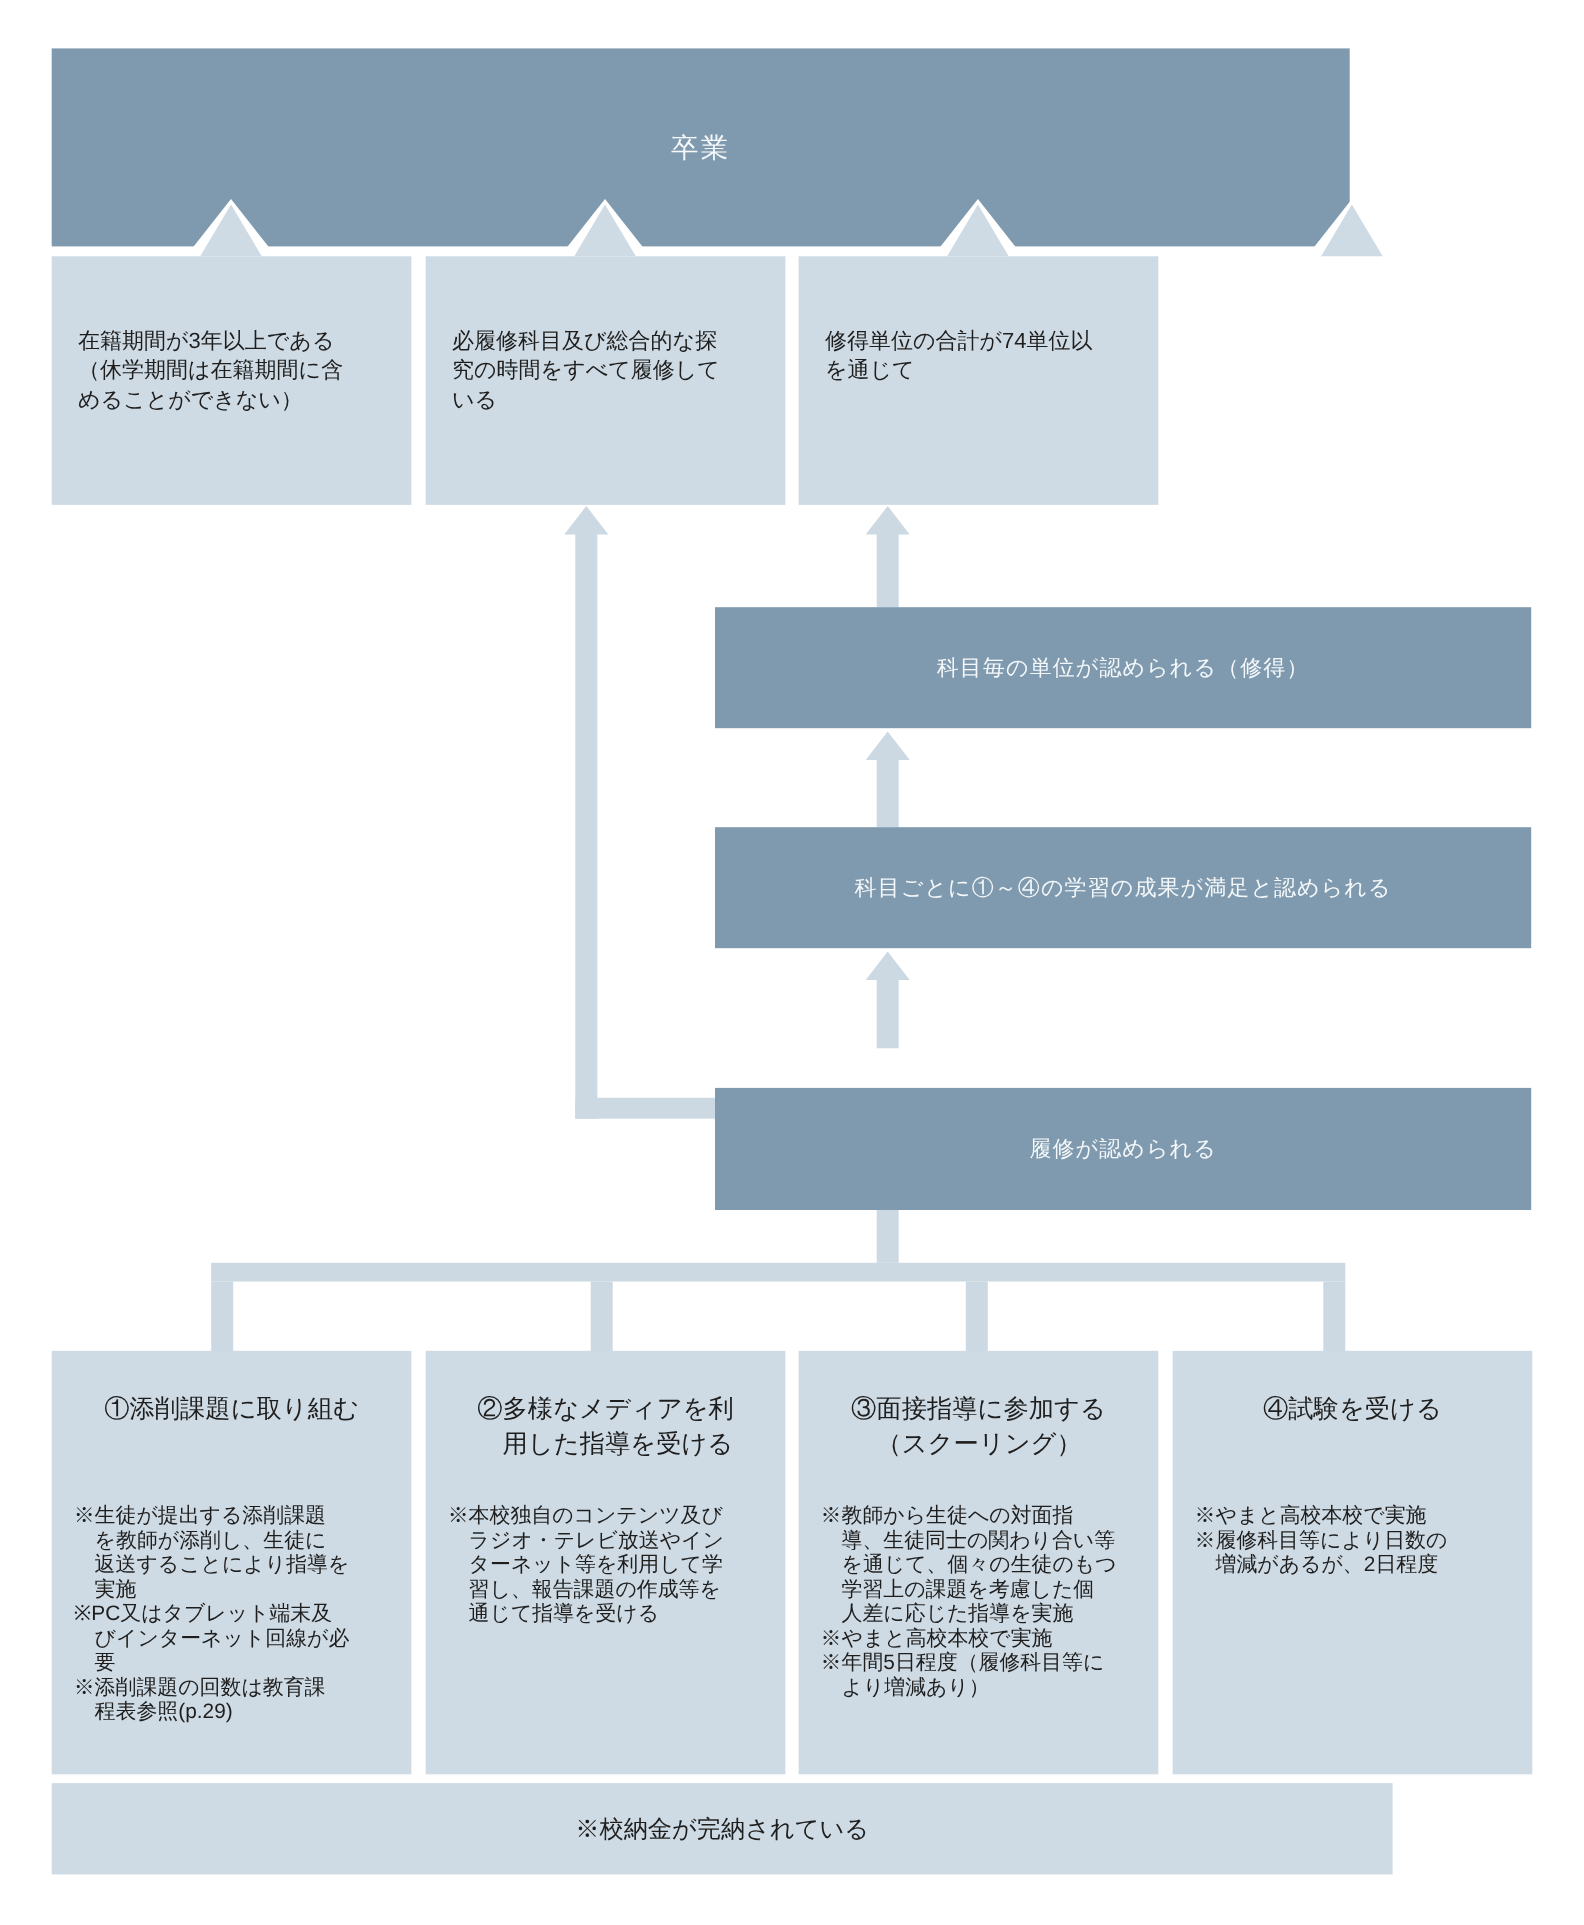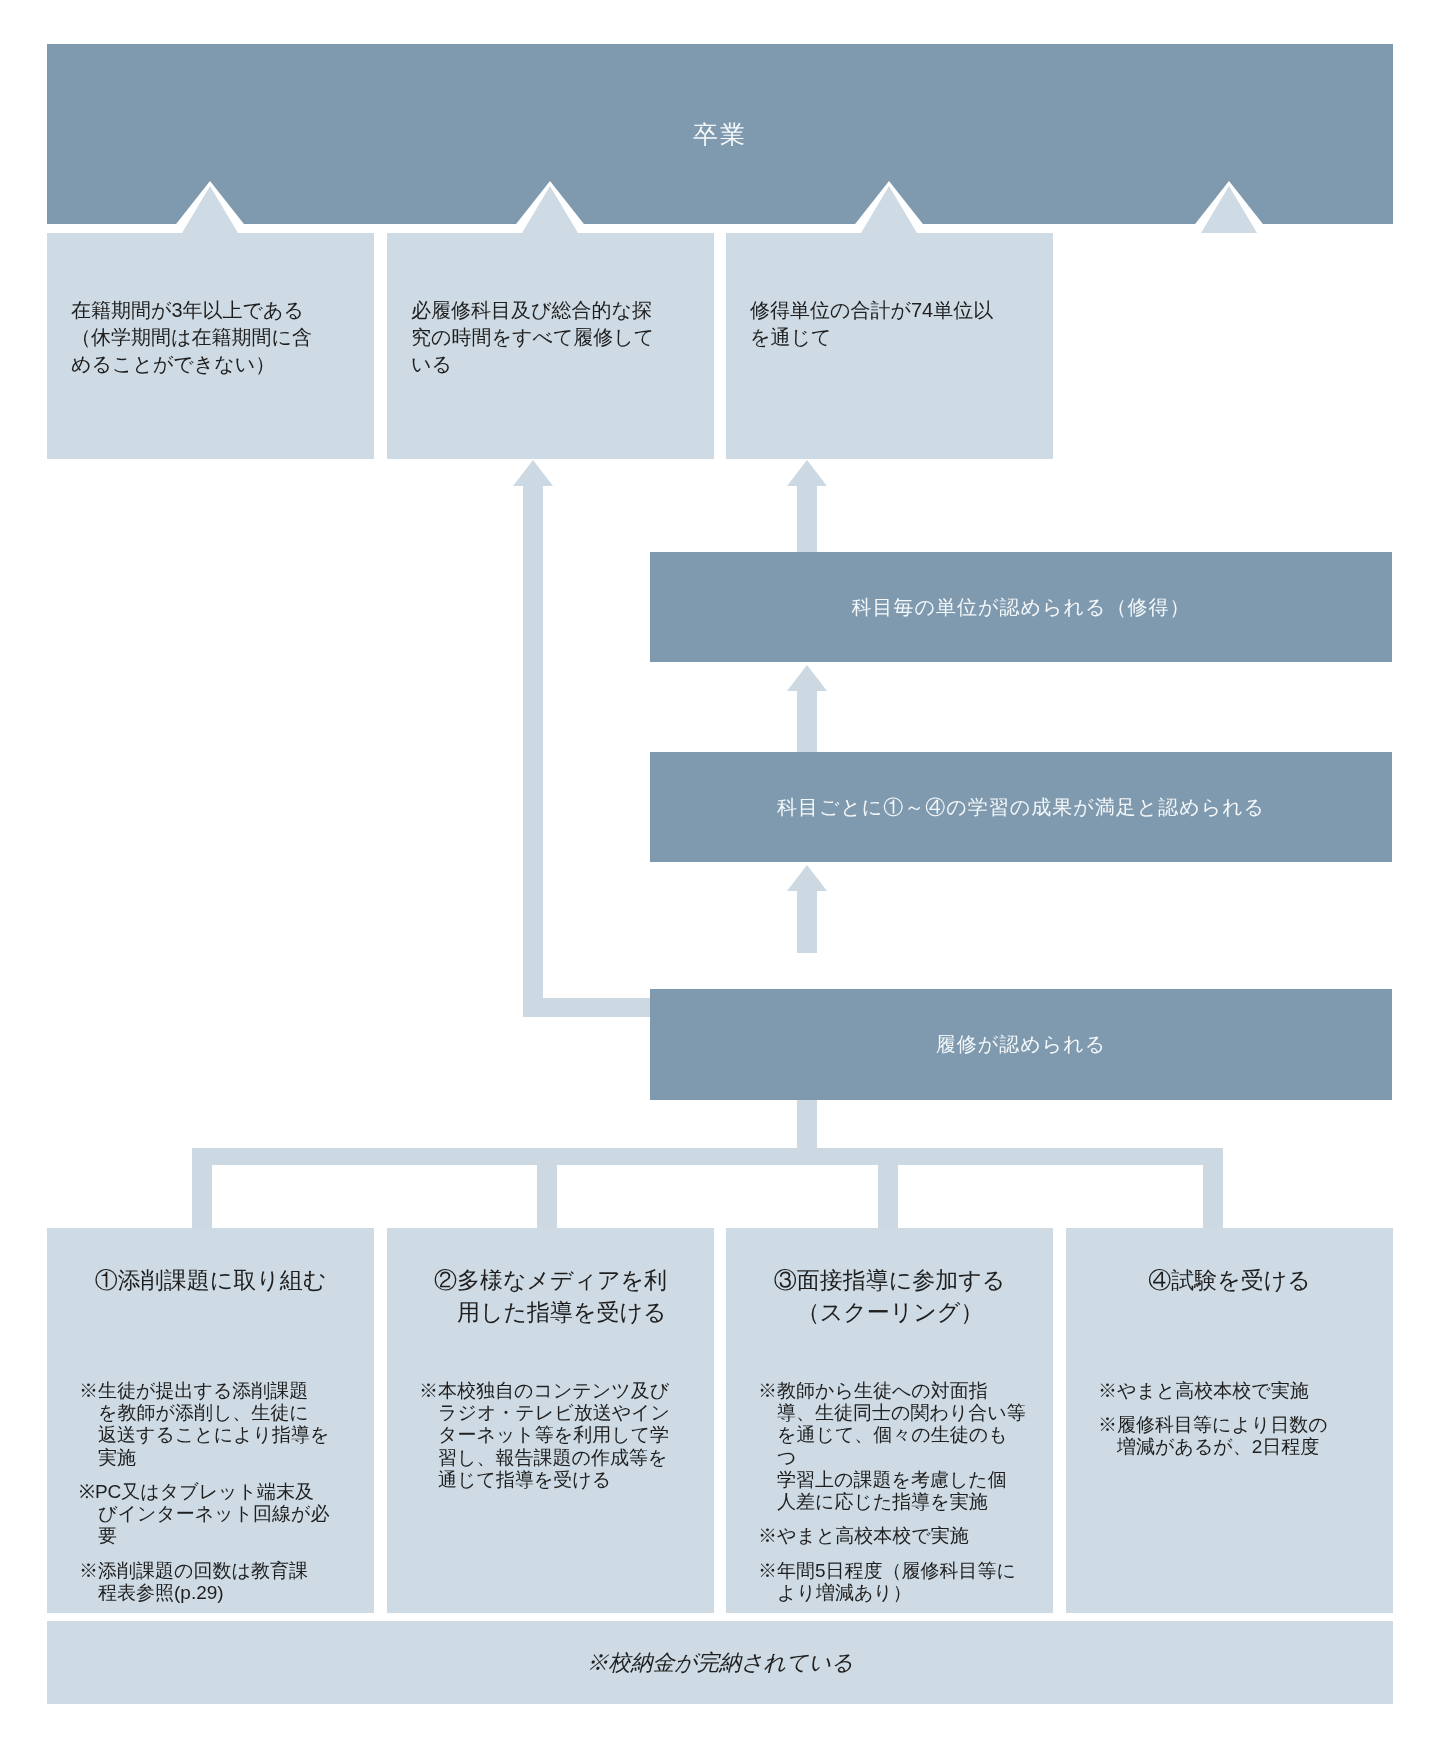--- a/index.html
+++ b/index.html
@@ -14,21 +14,21 @@
   .abs{position:absolute;}
   .pre{white-space:pre-line;}
 
   
   .dark-fill{background:#7f9aae;}
   .light-fill{background:#cfdbe4;}
   .conn-fill{background:#ccd9e2;}
 
   
   .banner{
-    left:47px;top:44px;width:1346px;height:180px;
+    left:47px;top:44px;width:1180px;height:180px;
     display:flex;align-items:center;justify-content:center;
     color:#f4f8fa;font-size:25px;letter-spacing:2px;
     z-index:1;
   }
   
   .notch-outer{
     width:0;height:0;z-index:2;
     border-left:41px solid transparent;
     border-right:41px solid transparent;
     border-bottom:52px solid #ffffff;
@@ -84,30 +84,29 @@
   .activity-title > span{
     display:inline-block;text-align:left;white-space:pre-line;
   }
   .activity-notes{
     position:absolute;top:140px;left:20px;right:14px;
     font-size:19px;line-height:1.17;
   }
   .note{
     padding-left:1em;text-indent:-1em;
     white-space:pre-line;
-    margin:12px;
+    margin:0;
   }
 
   
   .footer-bar{
-    left:47px;top:1621px;width:1346px;height:83px;
+    left:47px;top:1621px;width:1219px;height:83px;
     display:flex;align-items:center;justify-content:center;
     font-size:22px;
     z-index:2;
-    font-style:italic;
   }
 </style>
 </head>
 <body>
 
 <div class="canvas">
 
   <div class="abs banner dark-fill">
     <span>卒業</span>
   </div>

